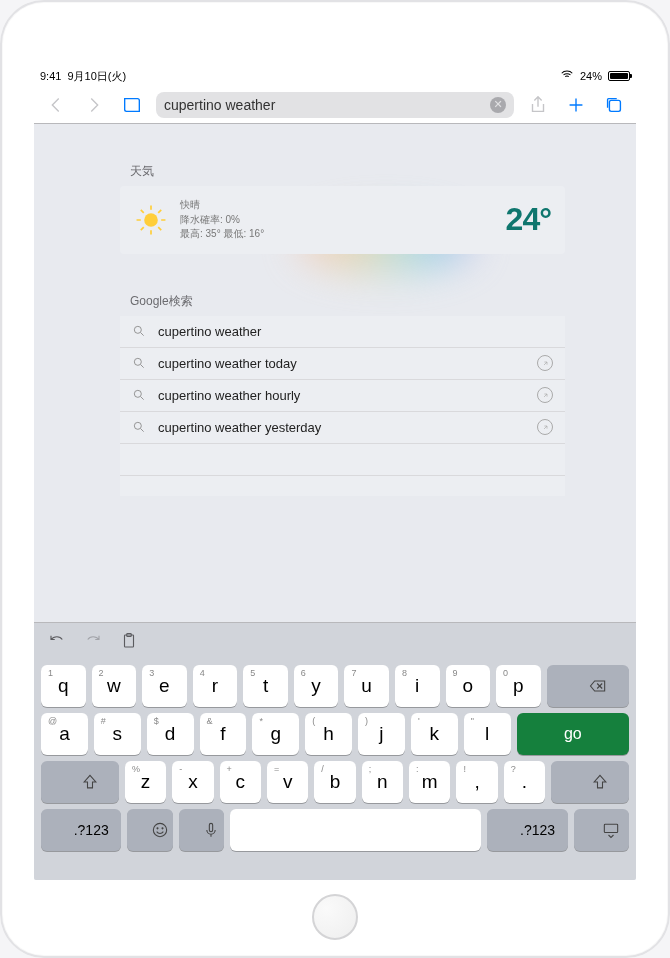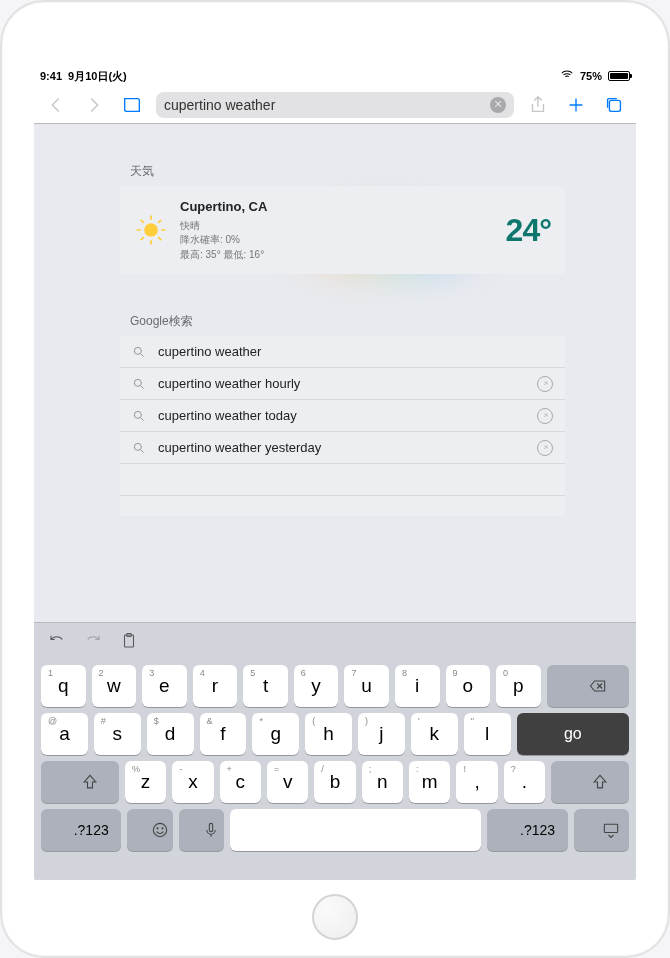--- a/index.html
+++ b/index.html
@@ -6,21 +6,21 @@
 body { background: #f5f5f7; width: 670px; height: 958px; overflow: hidden; }
 
 
 .ipad-frame { width: 670px; height: 958px; background: #fff; border-radius: 44px; box-shadow: inset 0 0 0 2px #e2e2e5, inset 0 0 0 3px #f8f8f8; position: relative; }
 .inner-bezel { position: absolute; inset: 8px; border-radius: 36px; background: #fff; }
 .home-button { position: absolute; bottom: 18px; left: 50%; transform: translateX(-50%); width: 46px; height: 46px; border: 2px solid #d4d4d6; border-radius: 50%; background: radial-gradient(circle at 30% 30%, #fafafa, #eee); }
 
 .screen { position: absolute; top: 58px; left: 26px; right: 26px; bottom: 70px; background: #fff; border-radius: 2px; overflow: hidden; }
 
 
-.status-bar { display: flex; justify-content: space-between; align-items: center; height: 20px; font-size: 11px; padding: 0 6px; color: #000; font-weight: 700; }
+.status-bar { display: flex; justify-content: space-between; align-items: center; height: 20px; font-size: 11px; padding: 0 6px; color: #000; font-weight: 400; }
 .status-left, .status-right { display: flex; gap: 6px; align-items: center; }
 .batt { width: 22px; height: 10px; border: 1px solid #000; border-radius: 2px; position: relative; }
 .batt:after { content: ''; position: absolute; right: -3px; top: 2px; width: 2px; height: 4px; background: #000; border-radius: 0 1px 1px 0; }
 .batt-fill { position: absolute; inset: 1px; background: #000; border-radius: 1px; }
 
 
 .toolbar { display: flex; align-items: center; height: 38px; padding: 0 4px; gap: 2px; border-bottom: 1px solid #b8b8bb; }
 .tb-btn { width: 36px; height: 36px; display: flex; align-items: center; justify-content: center; color: #007aff; cursor: pointer; }
 .tb-btn.disabled { color: #c5c5c8; }
 .tb-btn svg { width: 22px; height: 22px; stroke: currentColor; fill: none; stroke-width: 1.5; }
@@ -50,21 +50,21 @@
 
 .keyboard { position: absolute; left: 0; right: 0; bottom: 0; height: 258px; background: #d1d4da; border-top: 1px solid #b8b8bb; padding-top: 4px; }
 .kb-toolbar { height: 32px; display: flex; align-items: center; gap: 18px; padding: 0 14px; }
 .kb-toolbar svg { width: 18px; height: 18px; stroke: #5b5b5f; fill: none; stroke-width: 1.5; }
 .kb-toolbar .tb-icon.disabled { opacity: .4; }
 
 .kb-row { display: flex; gap: 6px; padding: 0 7px; margin-top: 6px; }
 .key { flex: 1; height: 42px; background: #fff; border-radius: 6px; box-shadow: 0 1px 0 rgba(0,0,0,.28); position: relative; display: flex; align-items: center; justify-content: center; font-size: 19px; color: #000; cursor: pointer; }
 .key .sub { position: absolute; top: 3px; left: 7px; font-size: 9px; color: #888; }
 .key.dark { background: #acb1bb; padding-left: 20px; }
-.key.go { background: #404040; color: #fff; font-size: 16px; text-align: right; }
+.key.go { background: #15803d; color: #fff; font-size: 16px; text-align: right; }
 .key.space { flex: 10; }
 .key.wide { flex: 1.4; }
 .key.wider { flex: 2.4; }
 .kb-row.row2 { padding: 0 7px; }
 .kb-row.row3 { padding: 0 7px; }
 .kb-row.row4 { padding: 0 7px; }
 .key svg { width: 20px; height: 20px; stroke: #444; fill: none; stroke-width: 1.3; }
 </style>
 </head>
 <body>
@@ -75,21 +75,21 @@
 
       <div class="status-bar">
         <div class="status-left">
           <span>9:41</span>
           <span>9月10日(火)</span>
         </div>
         <div class="status-right">
           <span><svg viewBox="0 0 24 24" width="14" height="14">
                 <path d="M3 9 C7 4 17 4 21 9 M6 12 C9 9 15 9 18 12 M9 15 C10.5 13.5 13.5 13.5 15 15 M12 18 L12 18" stroke="#000" fill="none" stroke-width="1.8"></path>
               </svg></span>
-          <span>75%</span>
+          <span>24%</span>
           <span class="batt">
               <span class="batt-fill"></span>
             </span>
         </div>
       </div>
 
       <div class="toolbar">
         <div class="tb-btn disabled">
             <svg viewBox="0 0 24 24">
               <polyline points="15 5 8 12 15 19"></polyline>
@@ -143,21 +143,20 @@
                     <line x1="3" y1="20" x2="8" y2="20"></line>
                     <line x1="32" y1="20" x2="37" y2="20"></line>
                     <line x1="8" y1="8" x2="11.5" y2="11.5"></line>
                     <line x1="28.5" y1="28.5" x2="32" y2="32"></line>
                     <line x1="28.5" y1="11.5" x2="32" y2="8"></line>
                     <line x1="8" y1="32" x2="11.5" y2="28.5"></line>
                   </g>
                 </svg>
             </span>
             <div class="weather-info">
-              <div class="weather-loc">Cupertino, CA</div>
               <div>快晴</div>
               <div>降水確率: 0%</div>
               <div>最高: 35° 最低: 16°</div>
             </div>
             <div class="weather-temp">24°</div>
           </div>
 
           <div class="section-header">Google検索</div>
           <div class="list" id="sugg-list">
               <div class="list-row">
@@ -165,34 +164,34 @@
                   <circle cx="10" cy="10" r="6"></circle>
                   <line x1="15" y1="15" x2="20" y2="20"></line>
                 </svg>
     <span>cupertino weather</span>
               </div>
               <div class="list-row">
                 <svg class="mag" viewBox="0 0 24 24">
                   <circle cx="10" cy="10" r="6"></circle>
                   <line x1="15" y1="15" x2="20" y2="20"></line>
                 </svg>
-    <span>cupertino weather hourly</span>
+    <span>cupertino weather today</span>
                 <span class="fill-btn">
                   <svg viewBox="0 0 24 24">
                     <line x1="8" y1="16" x2="16" y2="8"></line>
                     <polyline points="9 8 16 8 16 15"></polyline>
                   </svg>
                 </span>
               </div>
               <div class="list-row">
                 <svg class="mag" viewBox="0 0 24 24">
                   <circle cx="10" cy="10" r="6"></circle>
                   <line x1="15" y1="15" x2="20" y2="20"></line>
                 </svg>
-    <span>cupertino weather today</span>
+    <span>cupertino weather hourly</span>
                 <span class="fill-btn">
                   <svg viewBox="0 0 24 24">
                     <line x1="8" y1="16" x2="16" y2="8"></line>
                     <polyline points="9 8 16 8 16 15"></polyline>
                   </svg>
                 </span>
               </div>
               <div class="list-row">
                 <svg class="mag" viewBox="0 0 24 24">
                   <circle cx="10" cy="10" r="6"></circle>

